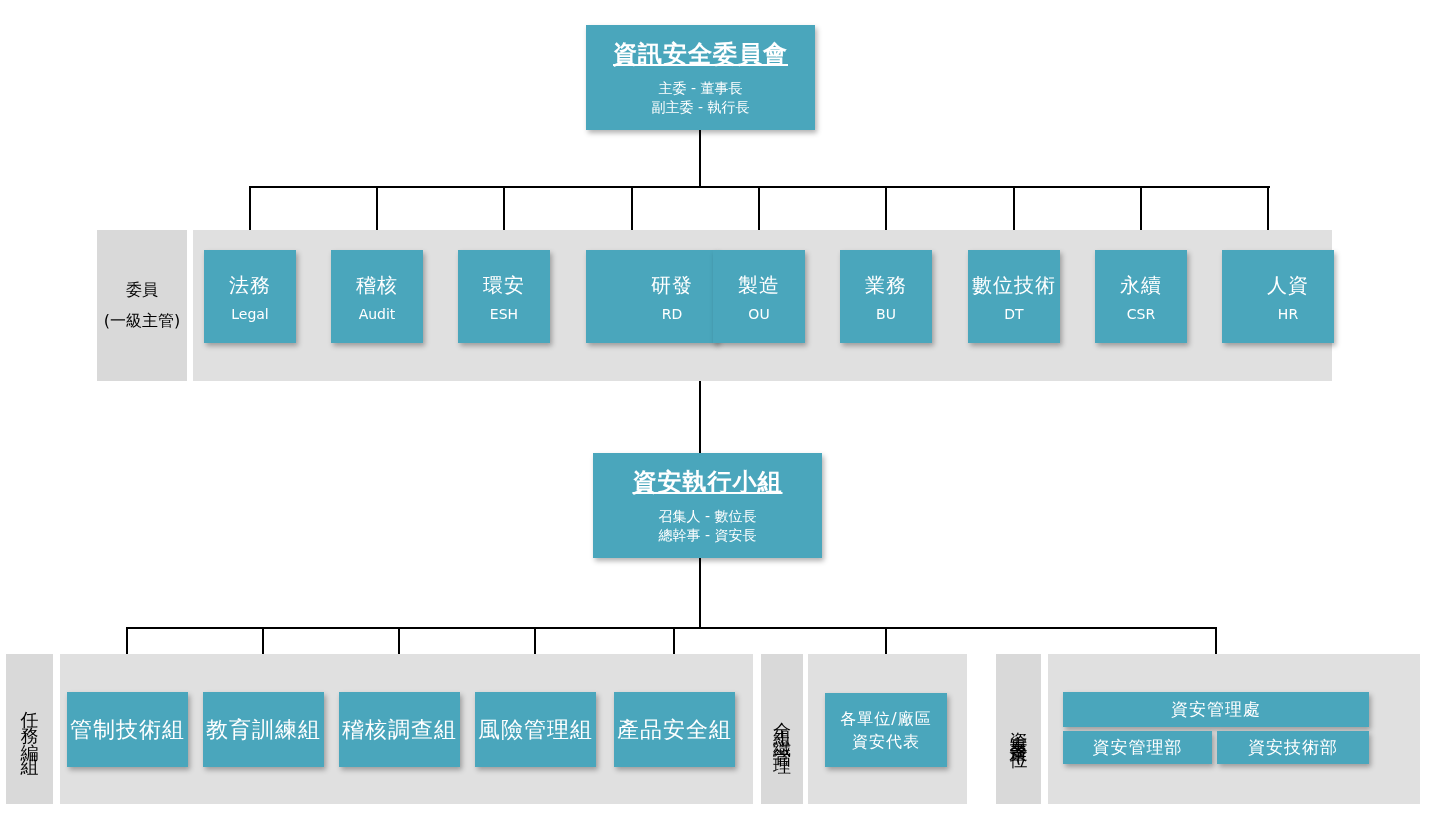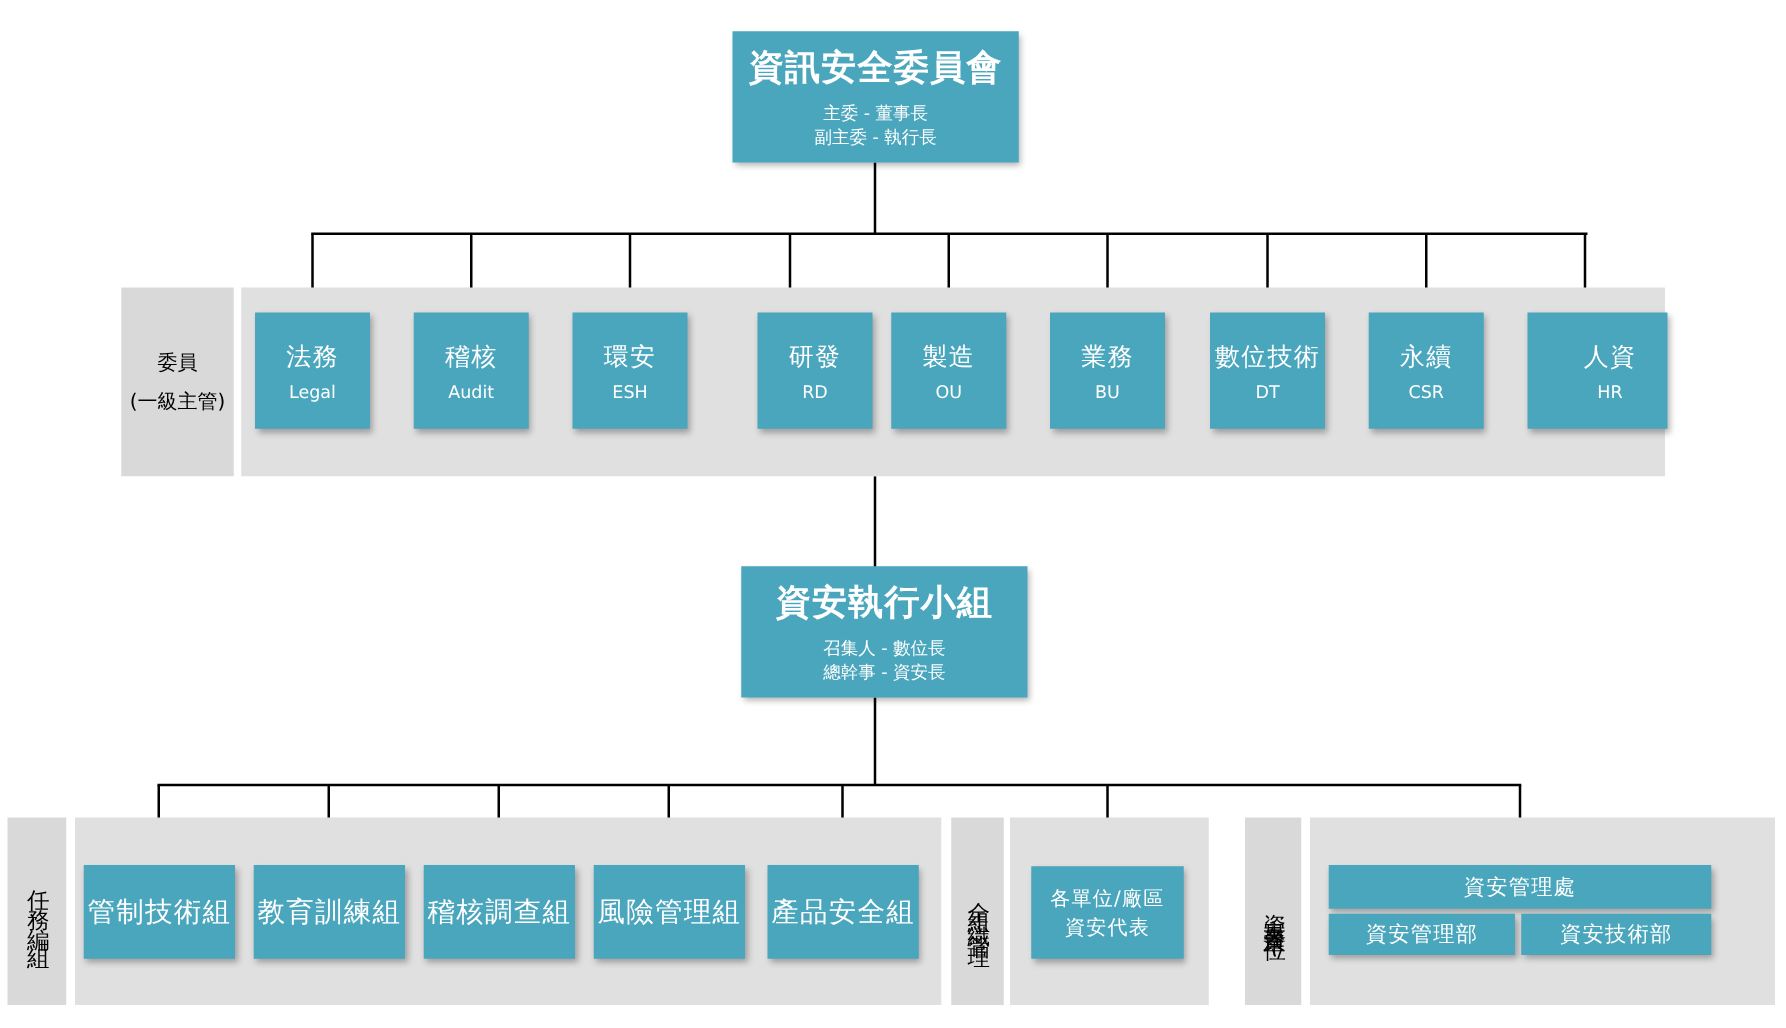--- a/index.html
+++ b/index.html
@@ -17,21 +17,21 @@
     box-shadow:2px 3px 5px rgba(0,0,0,0.30);
   }
 
   .strip{position:absolute;background:#E0E0E0;}
   .labelbox{
     position:absolute;background:#D9D9D9;color:#000000;
     display:flex;align-items:center;justify-content:center;text-align:center;
   }
 
   
-  .bigbox .big-title{font-size:28px;font-weight:bold;letter-spacing:1px;margin-bottom:9px;}
+  .bigbox .big-title{font-size:24px;font-weight:bold;letter-spacing:1px;margin-bottom:9px;text-decoration:underline;}
   .bigbox .big-sub{font-size:14px;line-height:1.35;}
 
   
   .member{width:92px;height:93px;top:250px;}
   .member .m-title{font-size:20px;letter-spacing:1px;margin-bottom:7px;white-space:nowrap;}
   .member .m-sub{font-size:14px;}
 
   
   .taskbox{width:121px;height:75px;top:692px;font-size:22px;letter-spacing:1px;}
 
@@ -113,21 +113,21 @@
     <div class="m-sub">Legal</div>
   </div>
   <div class="tealbox member" style="left:331px;">
     <div class="m-title">稽核</div>
     <div class="m-sub">Audit</div>
   </div>
   <div class="tealbox member" style="left:458px;">
     <div class="m-title">環安</div>
     <div class="m-sub">ESH</div>
   </div>
-  <div class="tealbox member" style="left:606px;">
+  <div class="tealbox member" style="left:586px;padding-left:40px;">
     <div class="m-title">研發</div>
     <div class="m-sub">RD</div>
   </div>
   <div class="tealbox member" style="left:713px;">
     <div class="m-title">製造</div>
     <div class="m-sub">OU</div>
   </div>
   <div class="tealbox member" style="left:840px;">
     <div class="m-title">業務</div>
     <div class="m-sub">BU</div>

